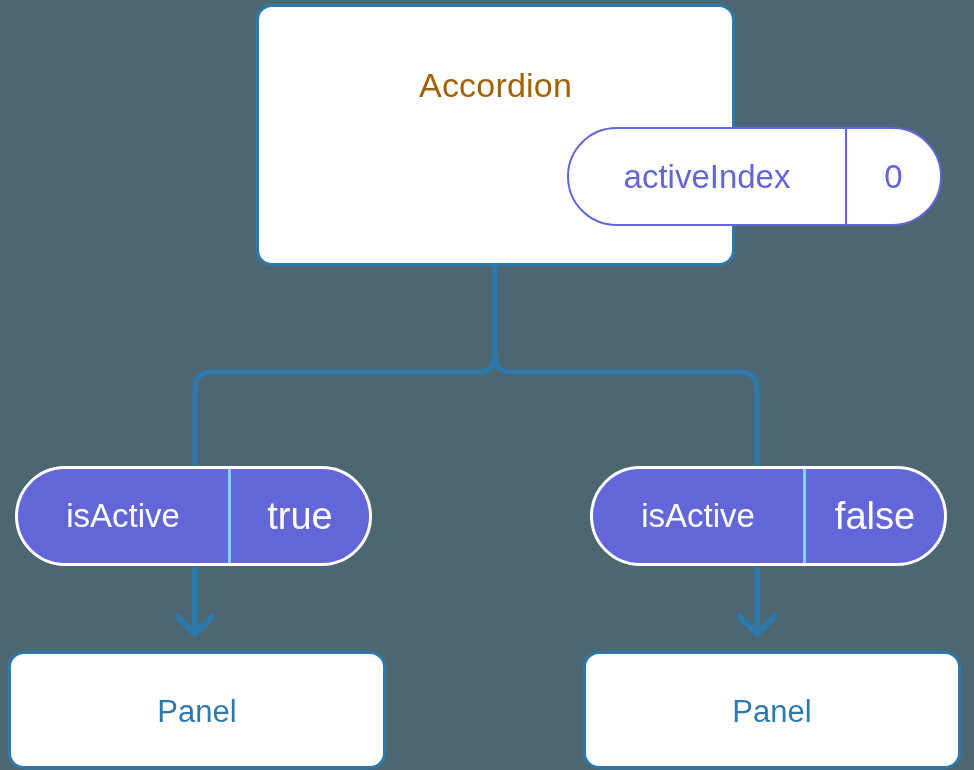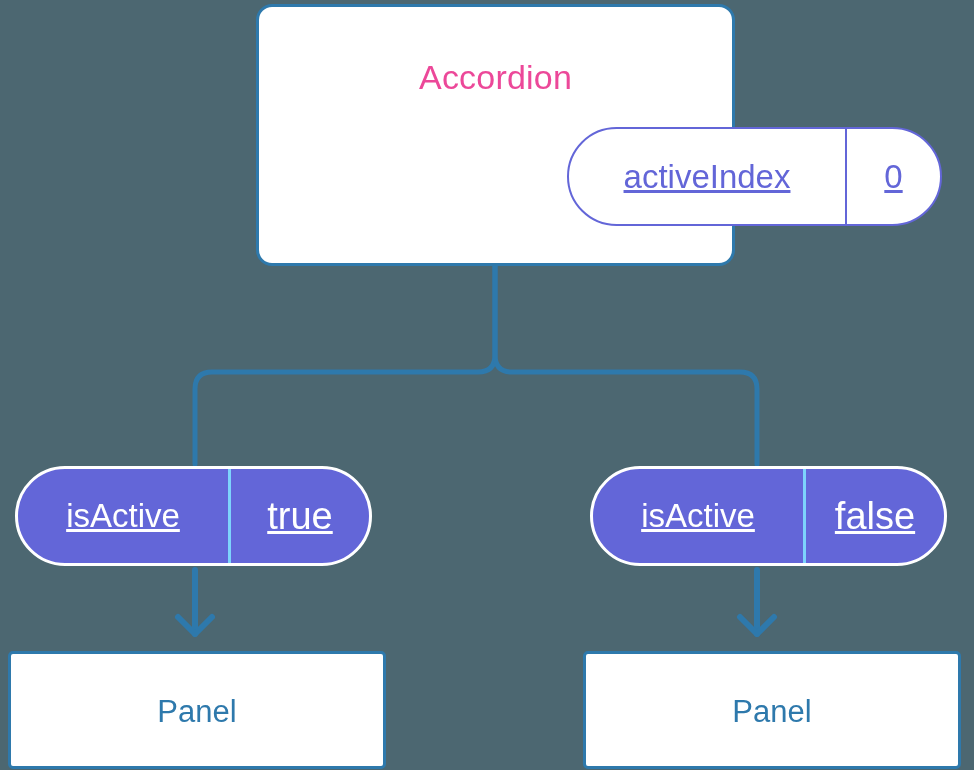--- a/index.html
+++ b/index.html
@@ -39,24 +39,25 @@
     left: 256px;
     top: 4px;
     width: 479px;
     height: 262px;
   }
   .comp-title {
     position: absolute;
     left: 0;
     right: 0;
     text-align: center;
-    color: #ec4899;
+    color: #a16207;
     font-size: 34px;
     letter-spacing: 0.2px;
     white-space: nowrap;
+    margin-top: 8px;
   }
   #accordion-title {
     top: 51px;
   }
 
   
   .pill {
     position: absolute;
     display: flex;
     align-items: stretch;
@@ -64,21 +65,20 @@
     border-radius: 999px;
     overflow: hidden;
   }
   .pill .pill-key,
   .pill .pill-val {
     display: flex;
     align-items: center;
     justify-content: center;
     box-sizing: border-box;
     white-space: nowrap;
-    text-decoration: underline;
   }
 
   
   #state-pill {
     left: 308px;
     top: 120px;
     width: 375px;
     height: 99px;
     border: 2px solid #6366d8;
     background: #ffffff;
@@ -118,21 +118,21 @@
   #pill-right { left: 590px; }
 
   
   .panel-card {
     position: absolute;
     top: 651px;
     width: 378px;
     height: 118px;
     background: #ffffff;
     border: 3px solid #2e79ac;
-    border-radius: 5px;
+    border-radius: 16px;
     box-sizing: border-box;
   }
   #panel-left  { left: 8px; }
   #panel-right { left: 583px; }
   .panel-label {
     position: absolute;
     left: 0;
     right: 0;
     top: 40px;
     text-align: center;

